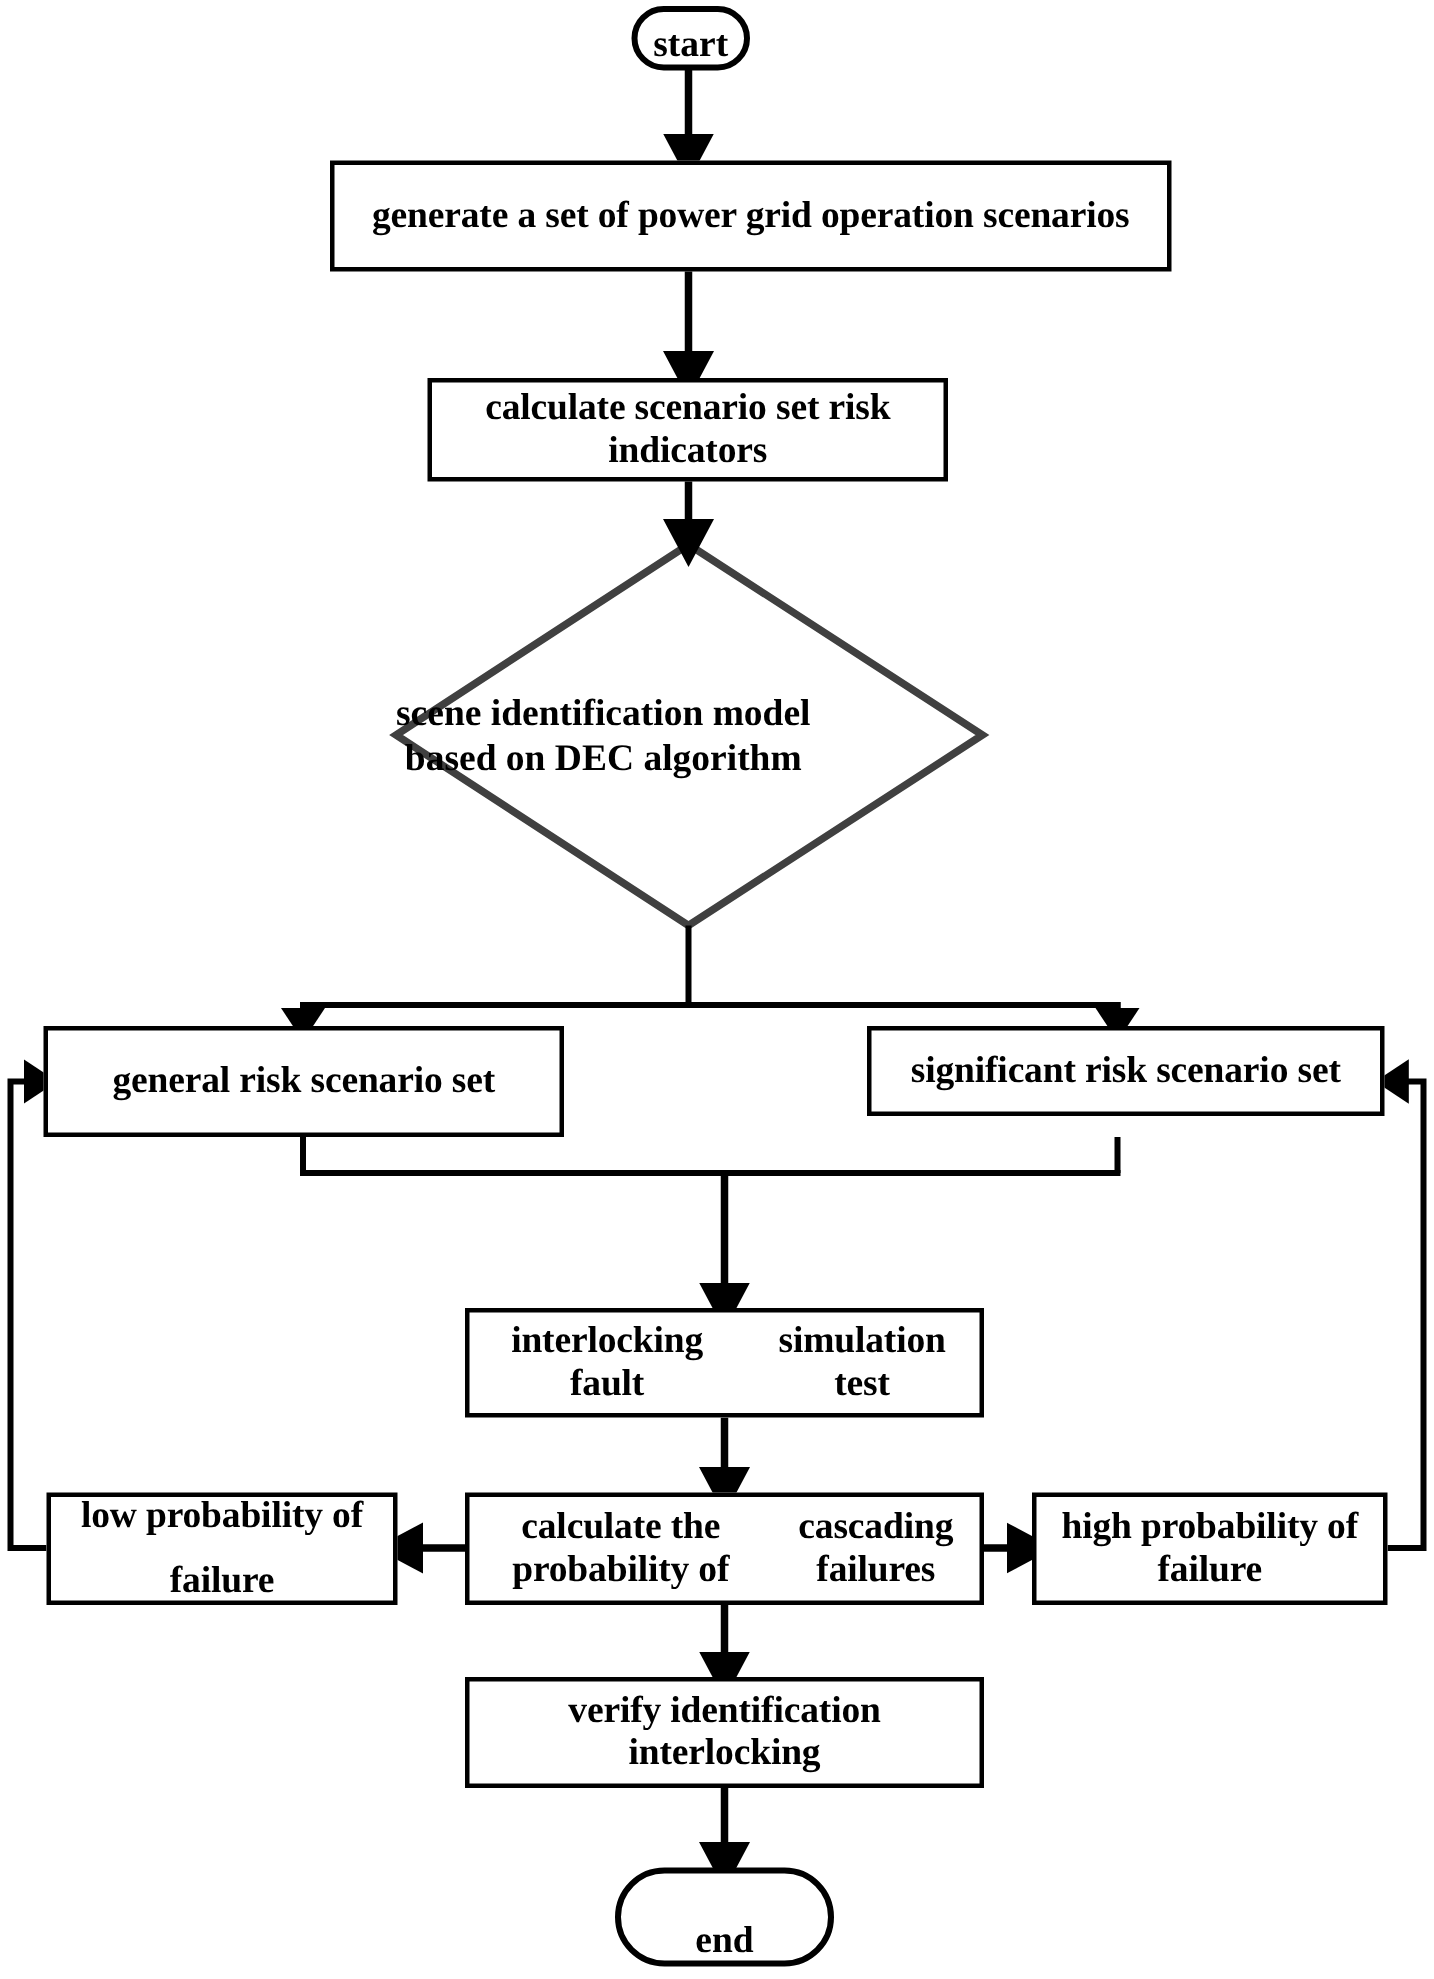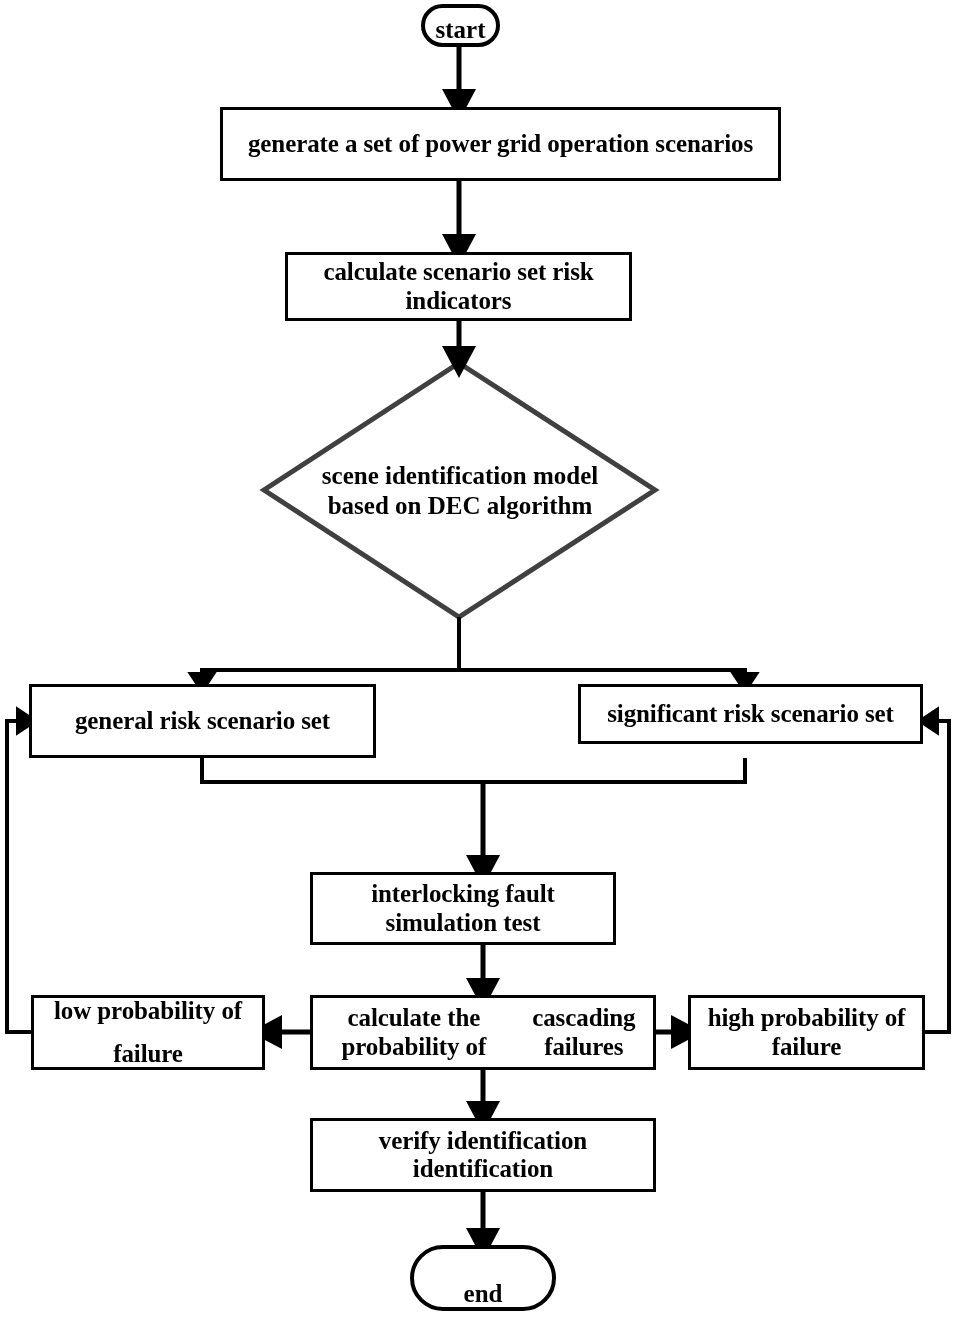--- a/index.html
+++ b/index.html
@@ -48,21 +48,20 @@
     font-size: 25px;
     line-height: 1.1;
     align-items: flex-end;
   }
   .node .txt { display: block; padding: 0 6px; }
   .diamond-wrap {
     position: absolute;
     z-index: 2;
     display: flex;
     align-items: center;
-    justify-content: center;
   }
   .diamond-label {
     position: relative;
     z-index: 4;
     text-align: center;
     font-weight: bold;
     font-size: 25px;
     line-height: 1.18;
     color: #000000;
     font-family: "Liberation Serif", "DejaVu Serif", serif;
@@ -137,21 +136,21 @@
   </div>
 
   <div class="node proc" style="left:29px; top:684px; width:347px; height:74px;">
     <span class="txt">general risk scenario set</span>
   </div>
 
   <div class="node proc" style="left:578px; top:684px; width:345px; height:60px;">
     <span class="txt">significant risk scenario set</span>
   </div>
 
-  <div class="node proc" style="left:310px; top:872px; width:306px; height:73px; flex-direction:column;">
+  <div class="node proc" style="left:310px; top:872px; width:346px; height:73px; ">
     <span class="txt">interlocking fault</span>
     <span class="txt">simulation test</span>
   </div>
 
   <div class="node proc" style="left:31px; top:995px; width:234px; height:75px; flex-direction:column;gap:15px;">
     <span class="txt">low probability of</span>
     <span class="txt">failure</span>
   </div>
 
   <div class="node proc" style="left:310px; top:995px; width:346px; height:75px; flex-direction:row;">
@@ -159,20 +158,20 @@
     <span class="txt">cascading failures</span>
   </div>
 
   <div class="node proc" style="left:688px; top:995px; width:237px; height:75px; flex-direction:column;">
     <span class="txt">high probability of</span>
     <span class="txt">failure</span>
   </div>
 
   <div class="node proc" style="left:310px; top:1118px; width:346px; height:74px; flex-direction:column;">
     <span class="txt">verify identification</span>
-    <span class="txt">identification</span>
+    <span class="txt">interlocking</span>
   </div>
 
   <div class="node term" style="left:410px; top:1245px; width:146px; height:66px; border-radius:33px;">
     <span class="txt">end</span>
   </div>
 
 </div>
 
 </body></html>

